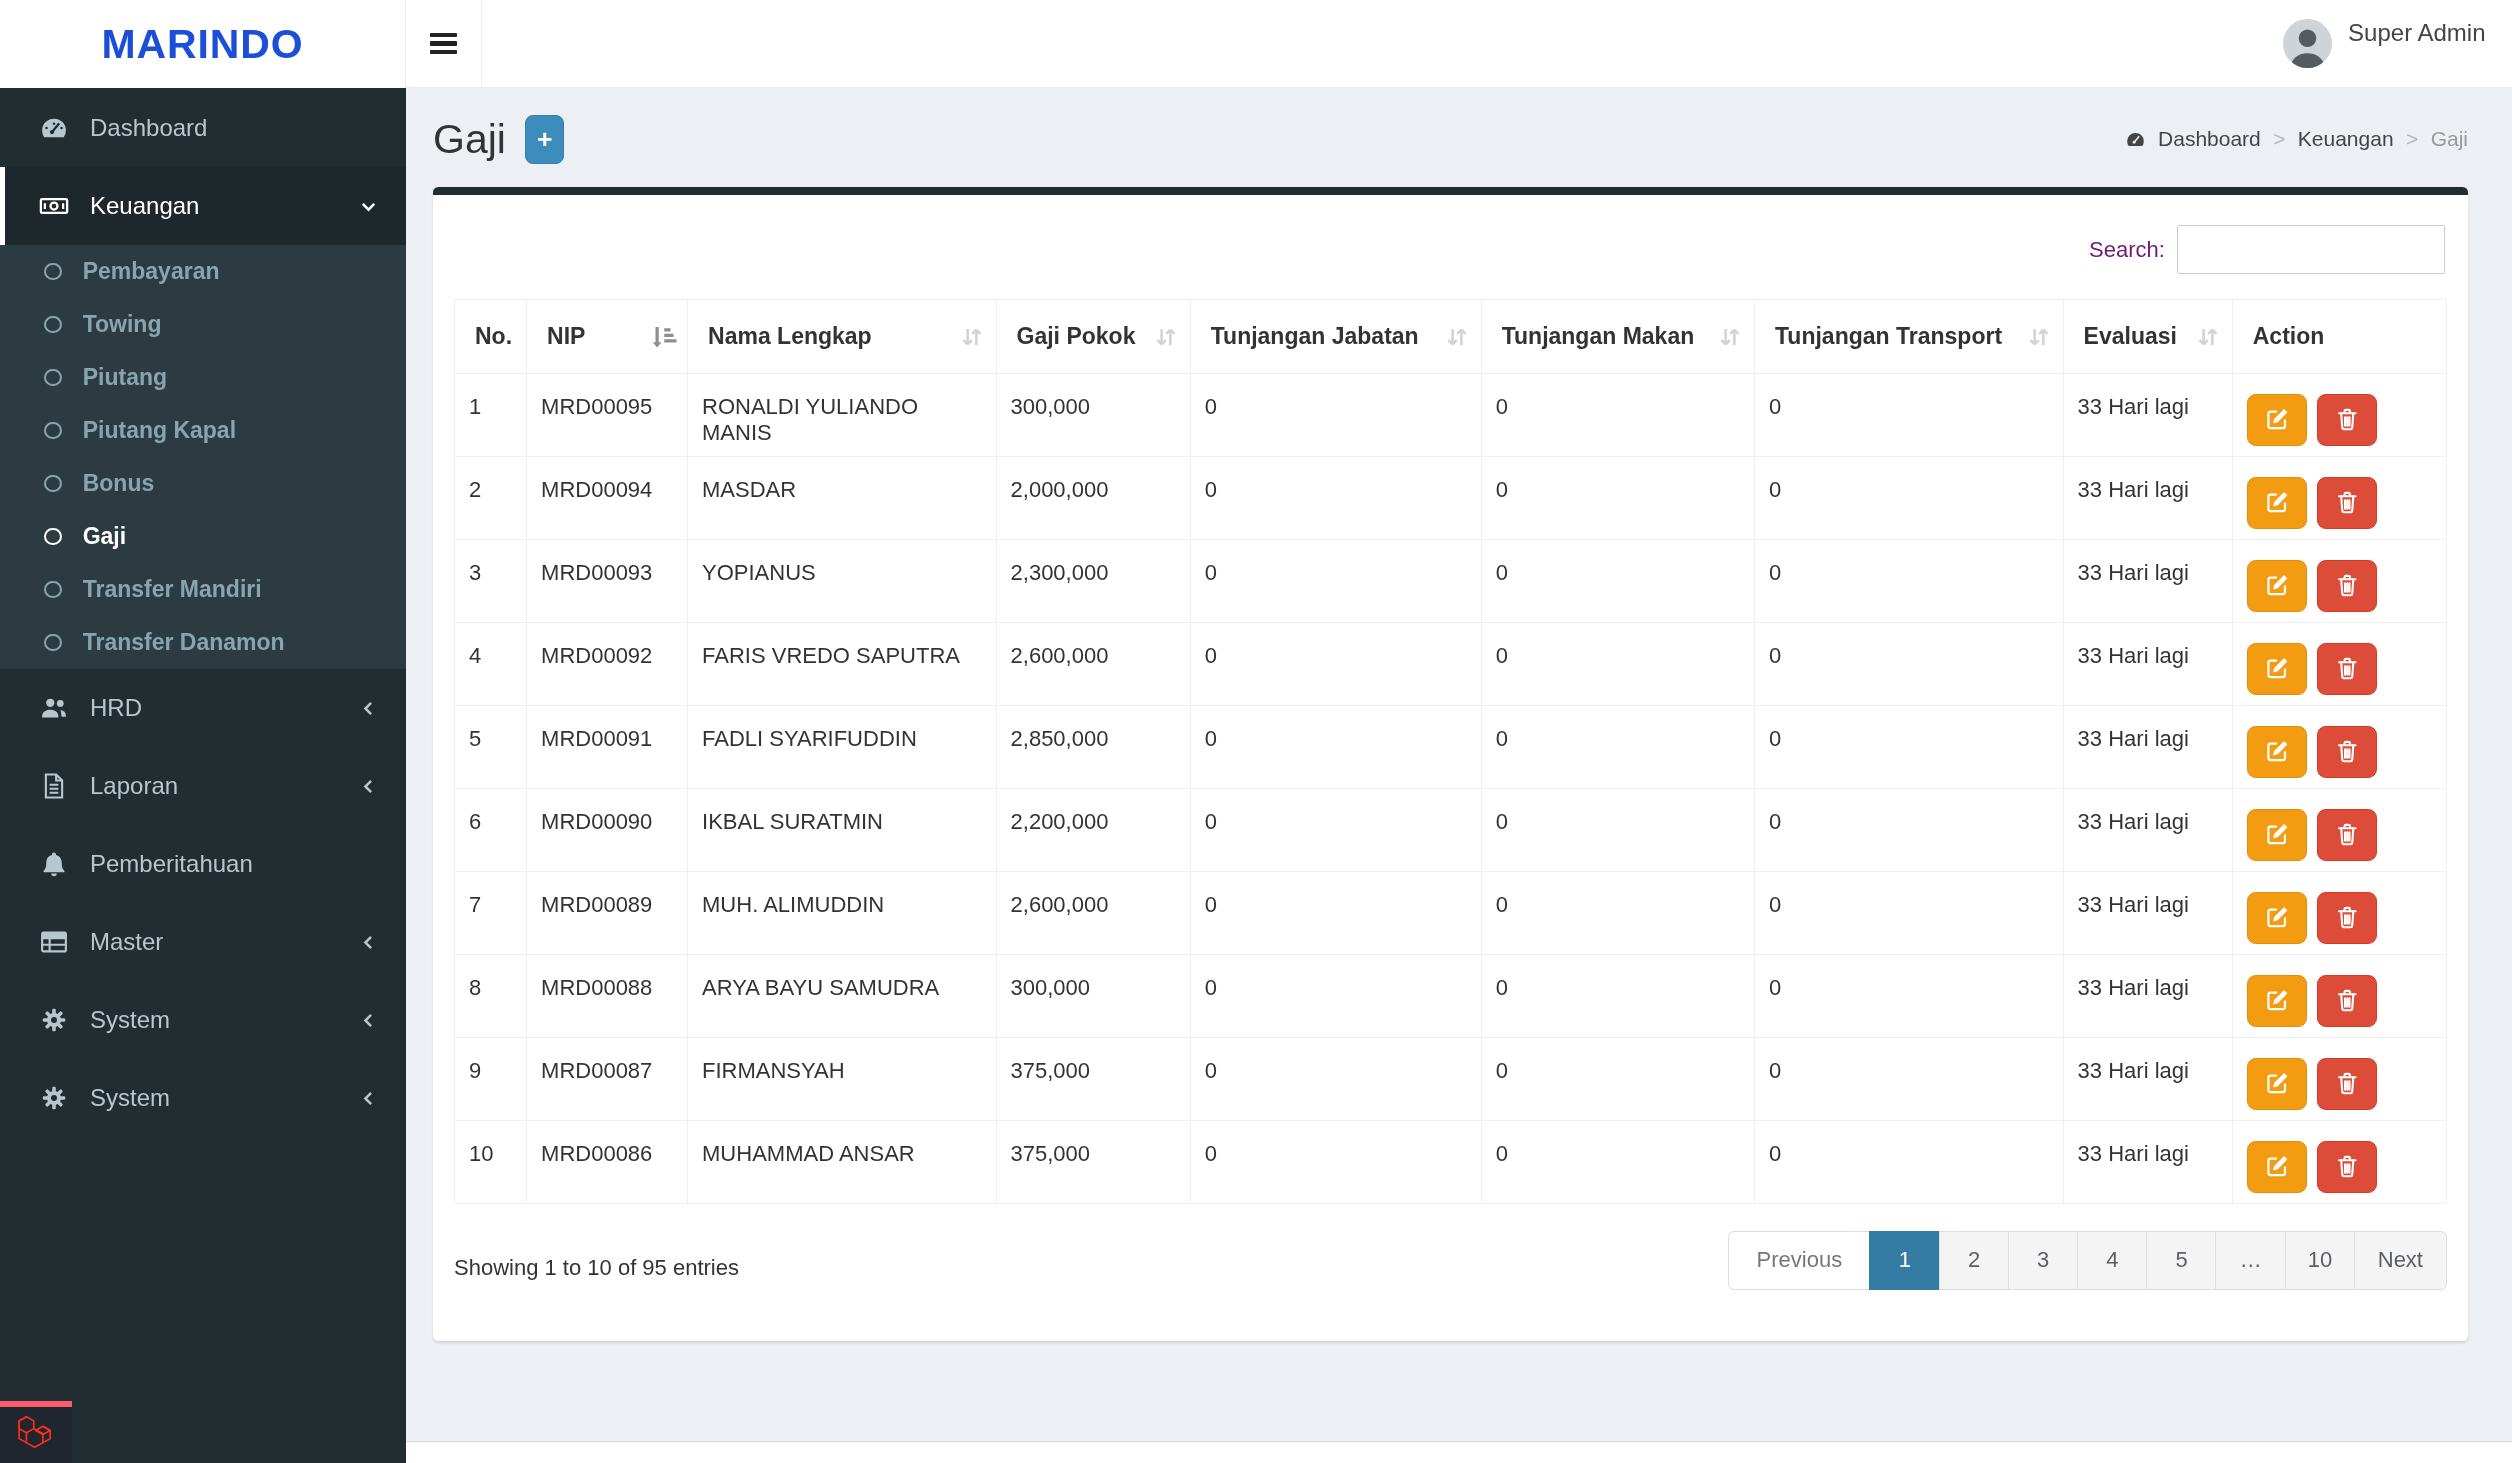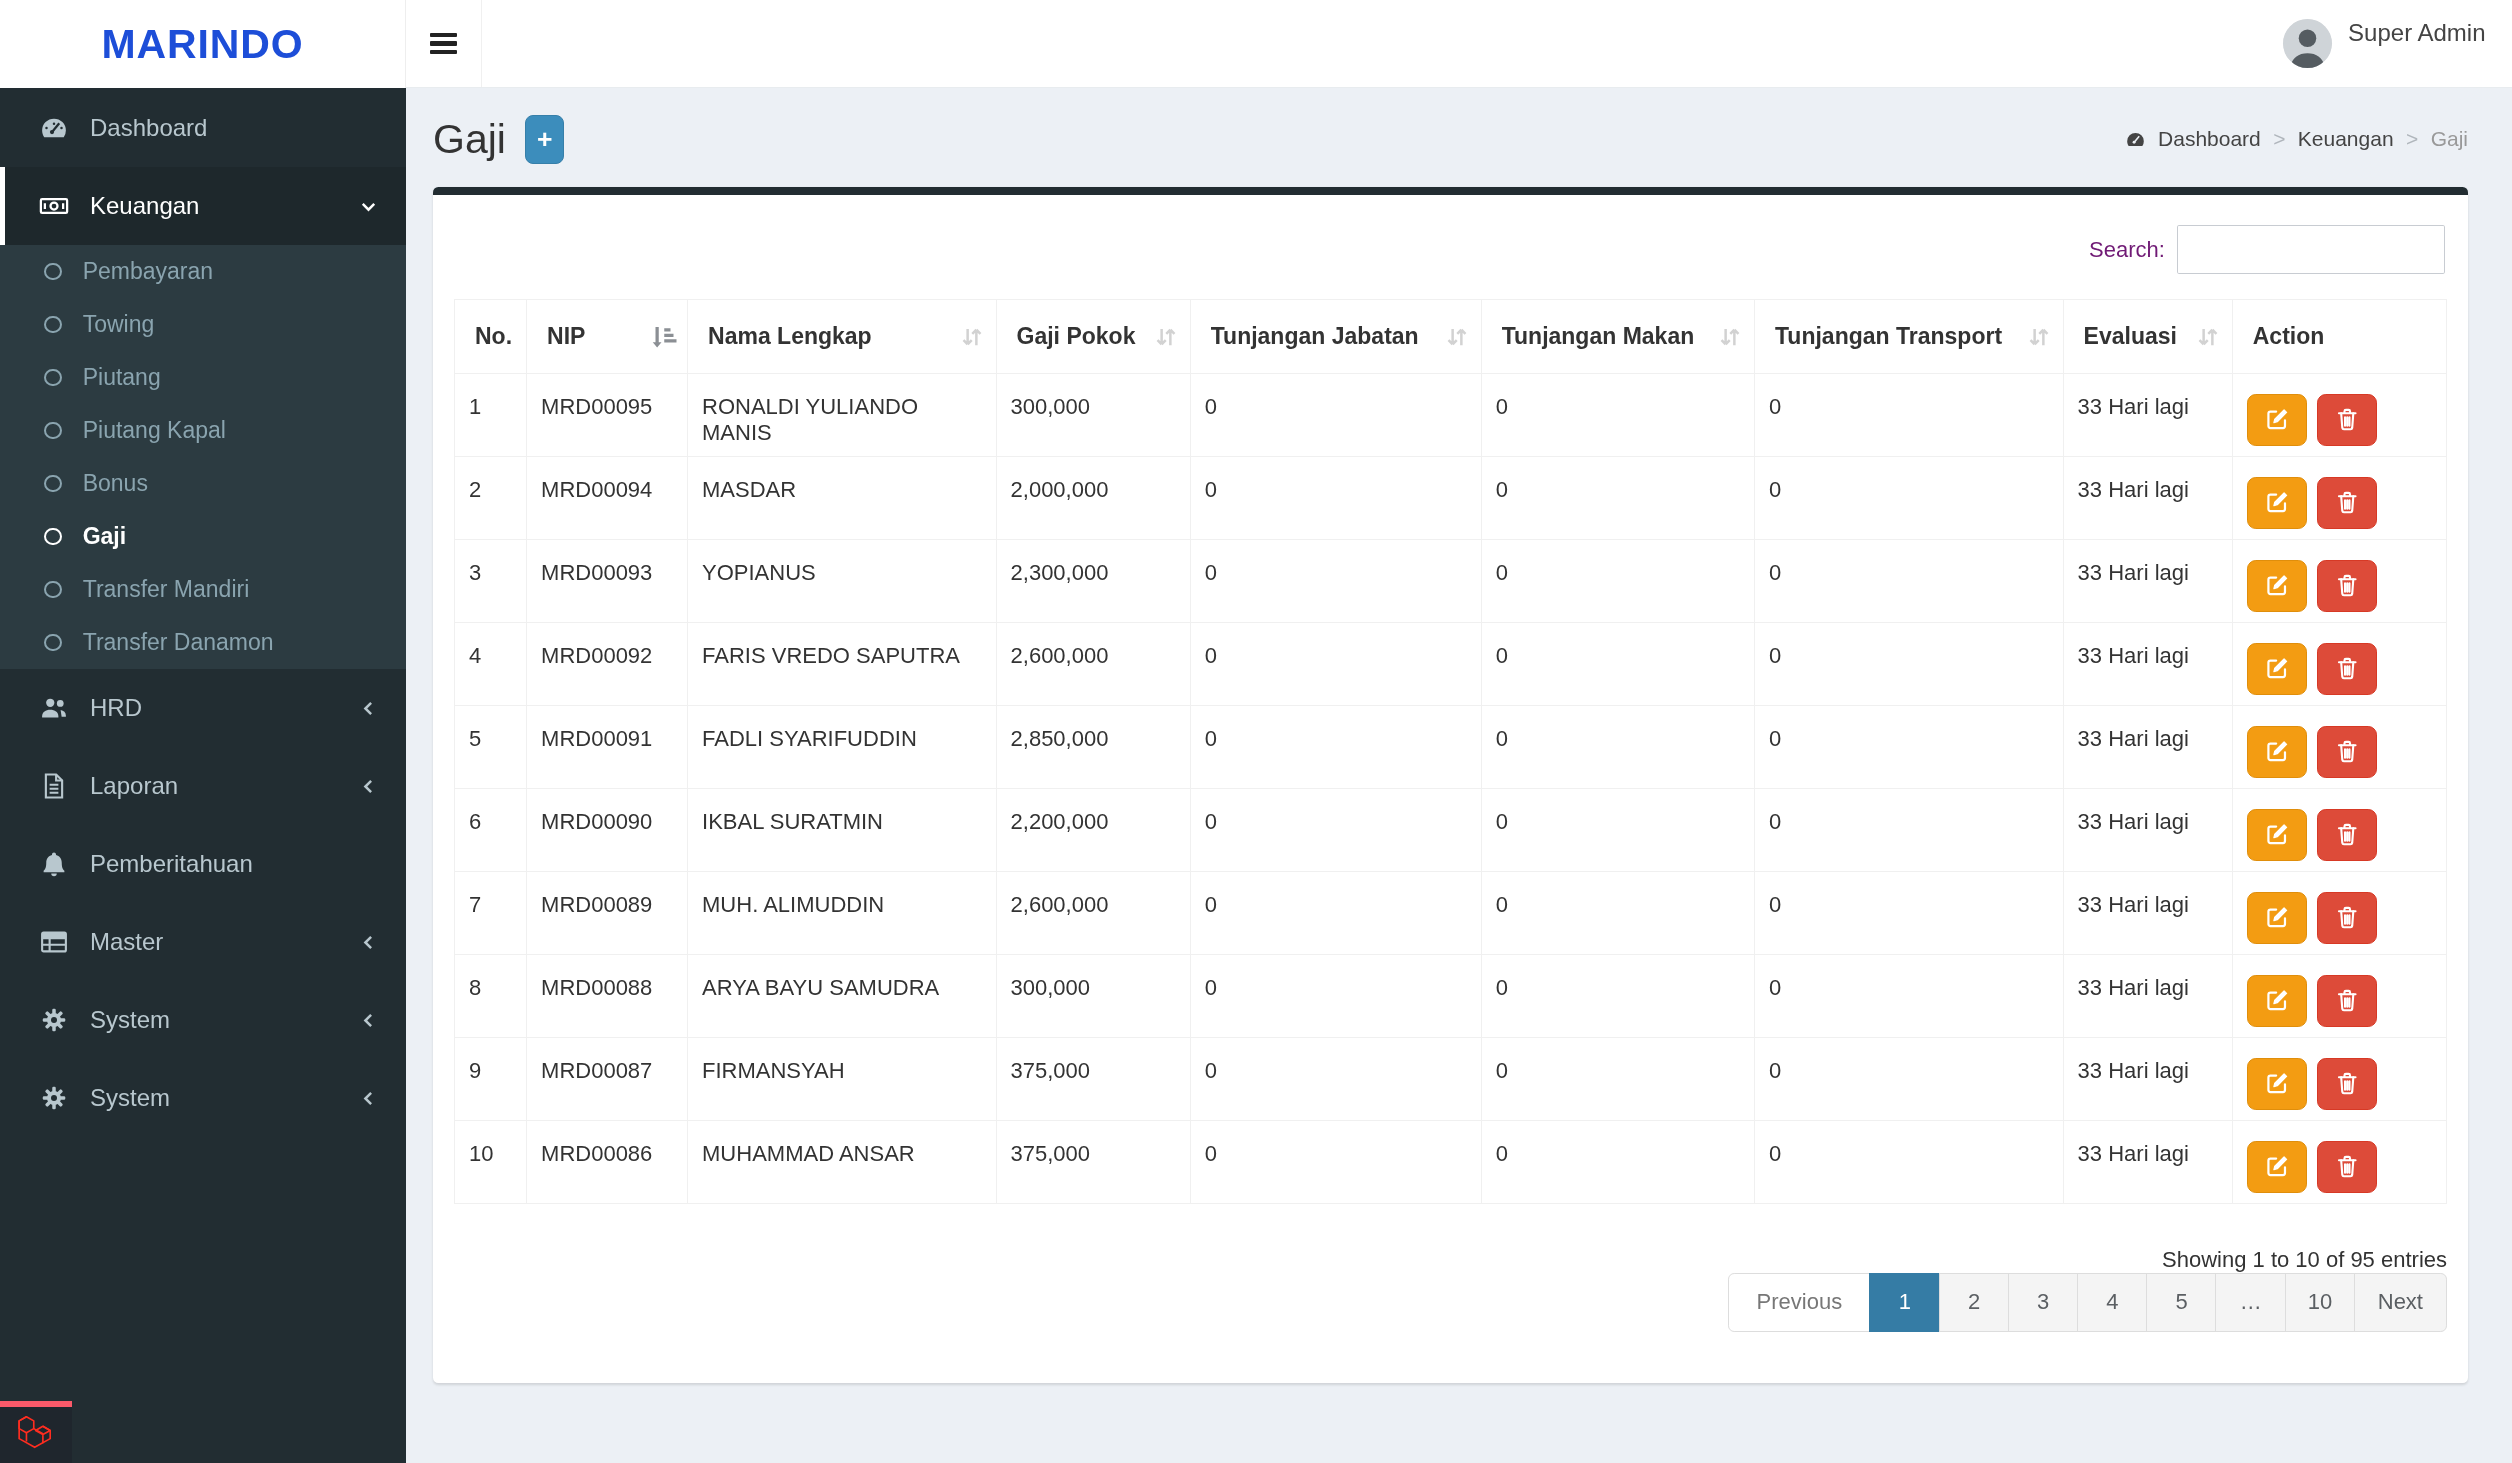--- a/index.html
+++ b/index.html
@@ -12,21 +12,21 @@
            font-size:41px; font-weight:700; letter-spacing:0.9px; color:#1d4ed8; border-right:0.9px solid #eee; cursor:pointer; }
   .menu { list-style:none; }
   .menu-item { display:flex; align-items:center; height:78px; padding:0 25px 0 34px;
                color:#b8c7ce; font-size:24px; gap:21px; border-left:5.3px solid transparent; cursor:pointer; }
   .menu-item:first-child { height:79px; }
   .menu-item .i { width:30px; height:30px; flex:0 0 30px; }
   .menu-item .chev { margin-left:auto; width:25px; height:25px; }
   .menu-item.active-parent { background:#1e282c; border-left-color:#fff; color:#fff; }
   .submenu { list-style:none; background:#2c3b41; }
   .submenu-item { display:flex; align-items:center; height:53px; padding-left:44px; gap:21px;
-                  color:#8aa4af; font-size:23px; cursor:pointer; }
+                  color:#8aa4af; font-size:23px; cursor:pointer;font-weight:bold; }
   .ring { width:17.7px; height:17.7px; border:2.6px solid #8aa4af; border-radius:50%; flex:0 0 17.7px; }
   .submenu-item.active { color:#fff; font-weight:700; }
   .submenu-item.active .ring { border-color:#fff; }
 
   
   .debugbar { position:fixed; left:0; bottom:0; width:72px; height:62px; background:#1f262d;
               border-top:6.2px solid #fb5a6a; display:flex; align-items:center; justify-content:center; z-index:20; cursor:pointer; }
 
   
   .topbar { position:fixed; left:406px; right:0; top:0; height:88px; background:#fff;
@@ -66,21 +66,21 @@
   table.data th.nosort { cursor:default; padding-right:14px; }
   table.data th .sort-ic { position:absolute; right:8.8px; top:50%; transform:translateY(-50%); width:30px; height:30px; }
   table.data td { font-size:22px; color:#333; height:83px; padding:19.4px 14px 0 14px; vertical-align:top; }
   .actions { display:flex; gap:10.6px; }
   .btn-edit, .btn-del { width:60px; height:52px; border-radius:8.8px; border:0.9px solid transparent;
                         display:flex; align-items:center; justify-content:center; cursor:pointer; }
   .btn-edit { background:#f39c12; border-color:#e08e0b; }
   .btn-del  { background:#dd4b39; border-color:#d73925; }
   .btn-edit svg, .btn-del svg { width:26.5px; height:26.5px; }
 
-  .table-footer { display:flex; justify-content:space-between; align-items:flex-end; margin-top:26.5px;flex-direction:column; }
+  .table-footer { display:flex; justify-content:space-between; align-items:center; margin-top:26.5px; }
   .info { font-size:22px; color:#333; padding-top:16px; }
   .pagination { display:flex; list-style:none;padding-left:48px; }
   .page-btn { min-width:71px; height:59px; line-height:56px; text-align:center; padding:0 8.8px;
               border:1.8px solid #ddd; margin-left:-1.8px; font-size:22px; color:#5b5f63; background:#f4f4f4; cursor:pointer; }
   .page-btn.prev { background:#fff; color:#777; border-radius:6.2px 0 0 6.2px; padding:0 28px; margin-left:0; }
   .page-btn.next { border-radius:0 6.2px 6.2px 0; padding:0 23px; }
   .page-btn.active { background:#357ca5; border-color:#357ca5; color:#fff; }
   .page-btn.ellipsis { cursor:default; }
 
   .main-footer { margin-top:100px; background:#fff; border-top:1.8px solid #d2d6de; padding:23px 44px 35px 27px;

